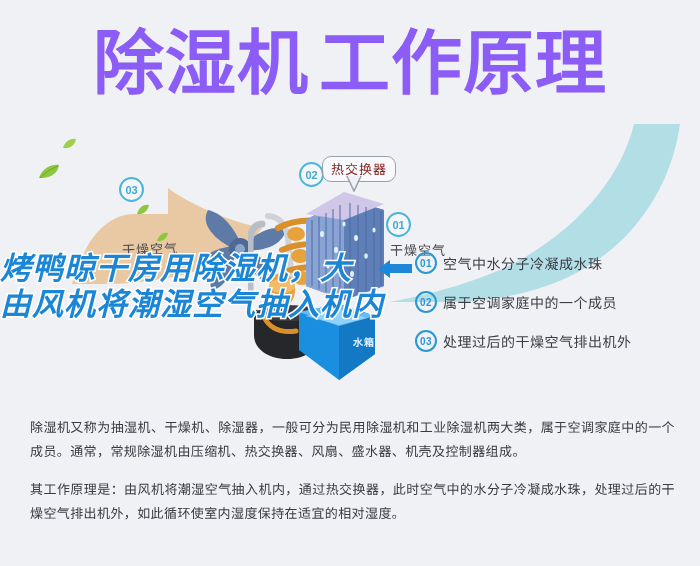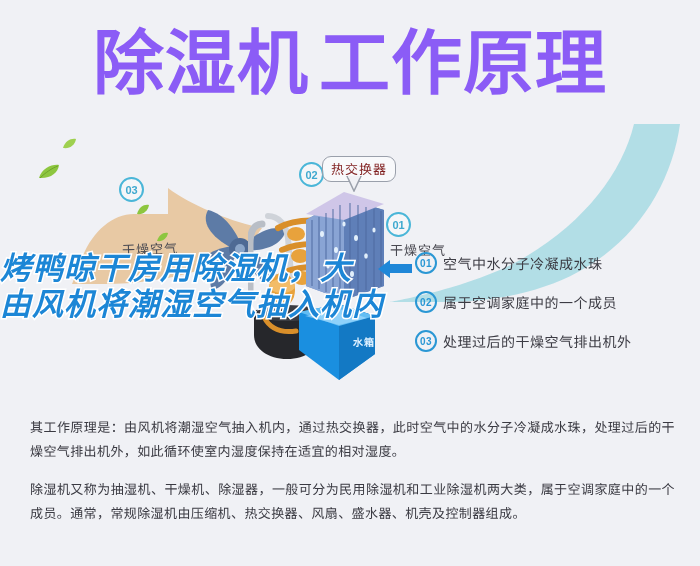--- a/index.html
+++ b/index.html
@@ -333,17 +333,17 @@
       </div>
     </div>
   </div>
 
   <div class="overlay">
     <span class="ov-line">烤鸭晾干房用除湿机，大</span>
     <span class="ov-line">由风机将潮湿空气抽入机内</span>
   </div>
 
   <div class="body-copy">
+    <p class="para">除湿机又称为抽湿机、干燥机、除湿器，一般可分为民用除湿机和工业除湿机两大类，属于空调家庭中的一个成员。通常，常规除湿机由压缩机、热交换器、风扇、盛水器、机壳及控制器组成。</p>
     <p class="para">其工作原理是：由风机将潮湿空气抽入机内，通过热交换器，此时空气中的水分子冷凝成水珠，处理过后的干燥空气排出机外，如此循环使室内湿度保持在适宜的相对湿度。</p>
-    <p class="para">除湿机又称为抽湿机、干燥机、除湿器，一般可分为民用除湿机和工业除湿机两大类，属于空调家庭中的一个成员。通常，常规除湿机由压缩机、热交换器、风扇、盛水器、机壳及控制器组成。</p>
   </div>
 
 </div>
 
 </body></html>

